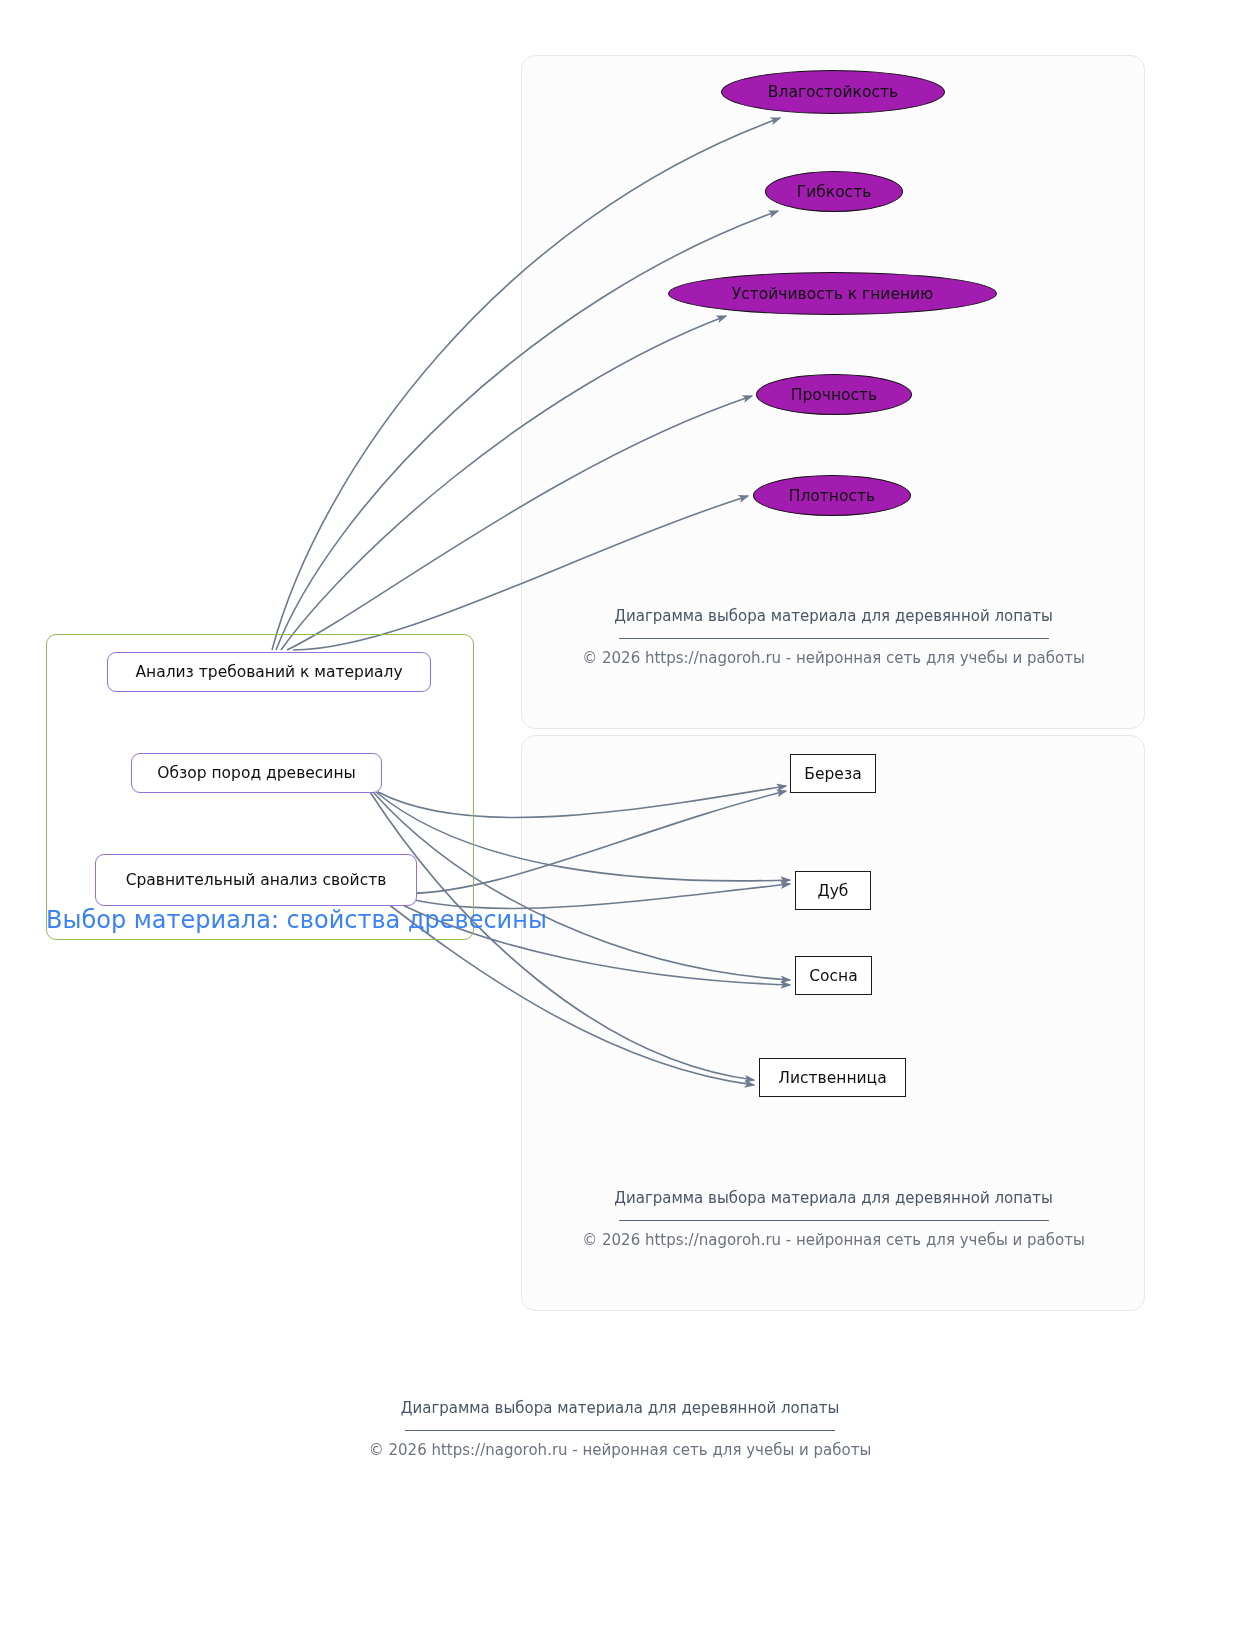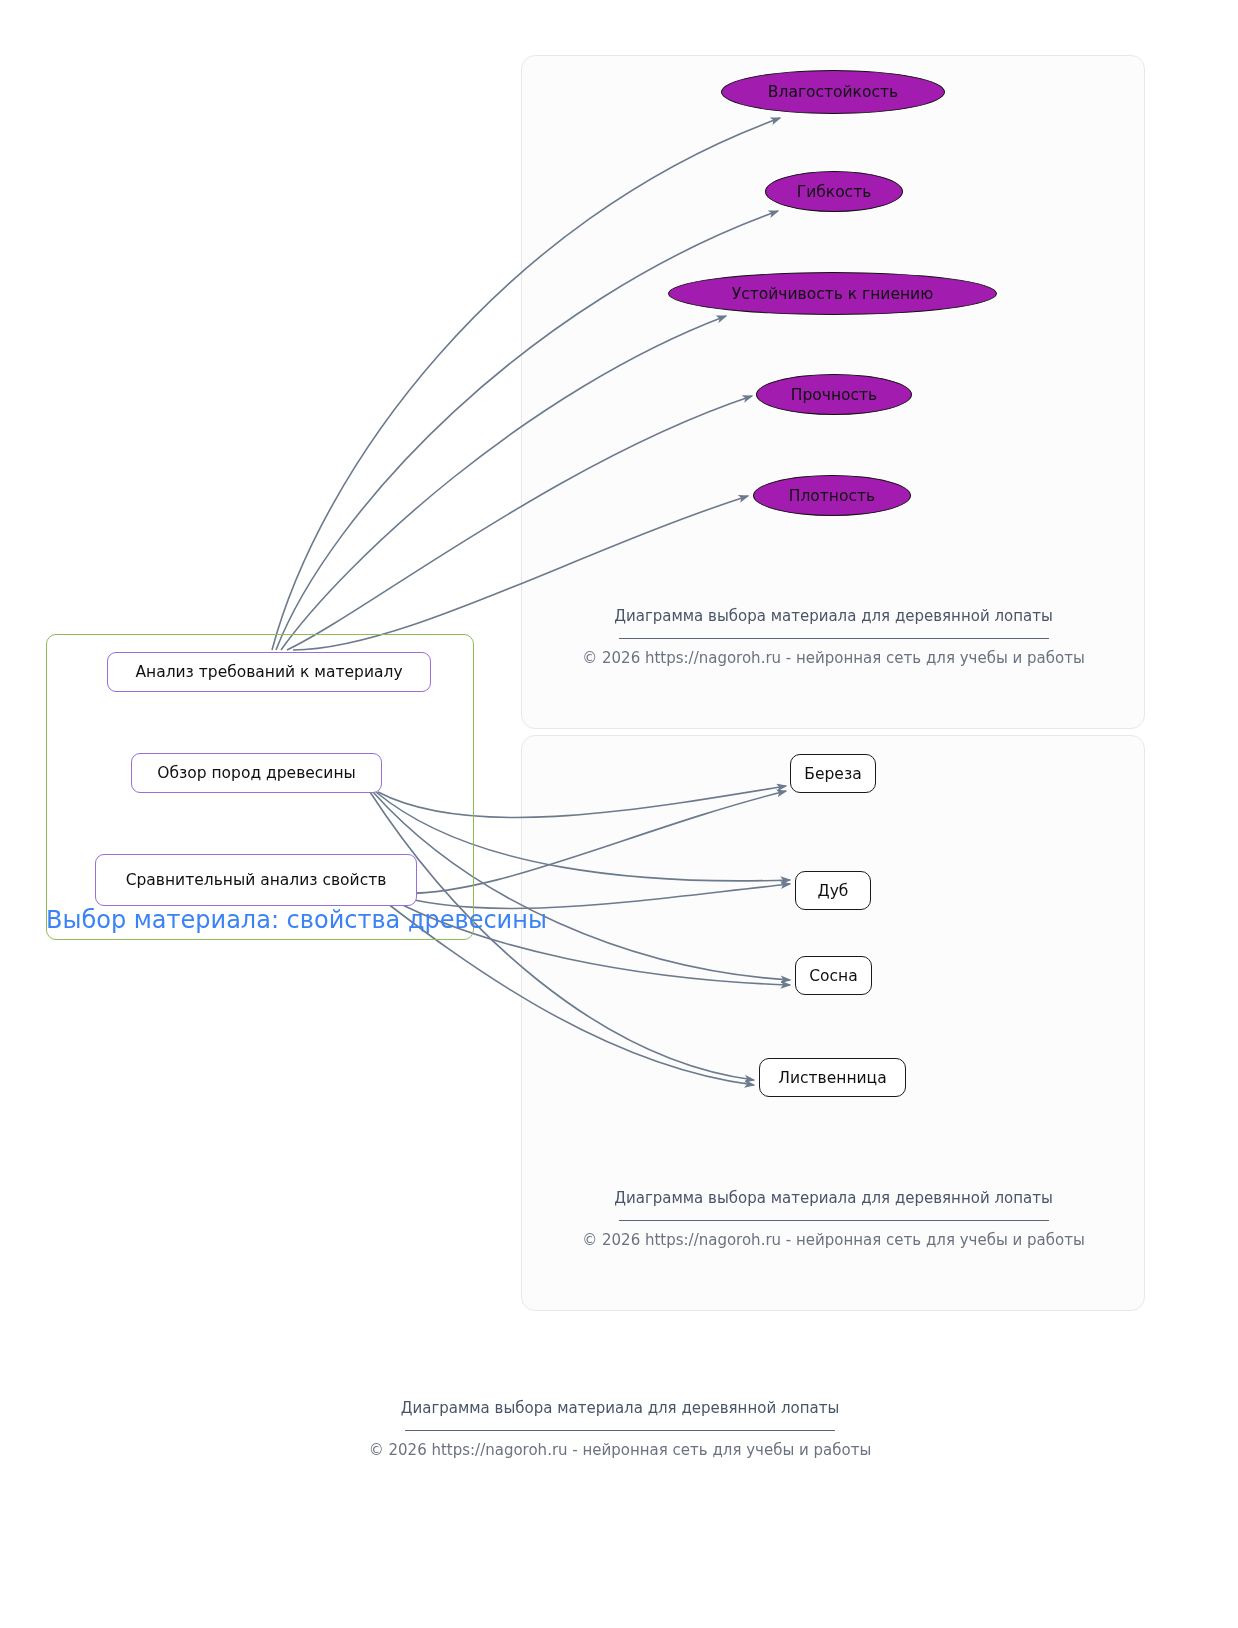--- a/index.html
+++ b/index.html
@@ -81,21 +81,21 @@
   #node-moist   { left: 721px; top: 70px;  width: 224px; height: 44px; }
   #node-flex    { left: 765px; top: 171px; width: 138px; height: 41px; }
   #node-rot     { left: 668px; top: 272px; width: 329px; height: 43px; }
   #node-strong  { left: 756px; top: 374px; width: 156px; height: 41px; }
   #node-dens    { left: 753px; top: 475px; width: 158px; height: 41px; }
 
   
   .node-species {
     position: absolute;
     border: 1.6px solid #1a1a1a;
-    border-radius: 10px;
+    border-radius: 0;
     background: #ffffff;
     color: #101010;
     font-size: 15.5px;
     display: flex;
     align-items: center;
     justify-content: center;
     box-sizing: border-box;
     white-space: nowrap;
   }
   #node-birch  { left: 790px; top: 754px;  width: 86px;  height: 39px; }

